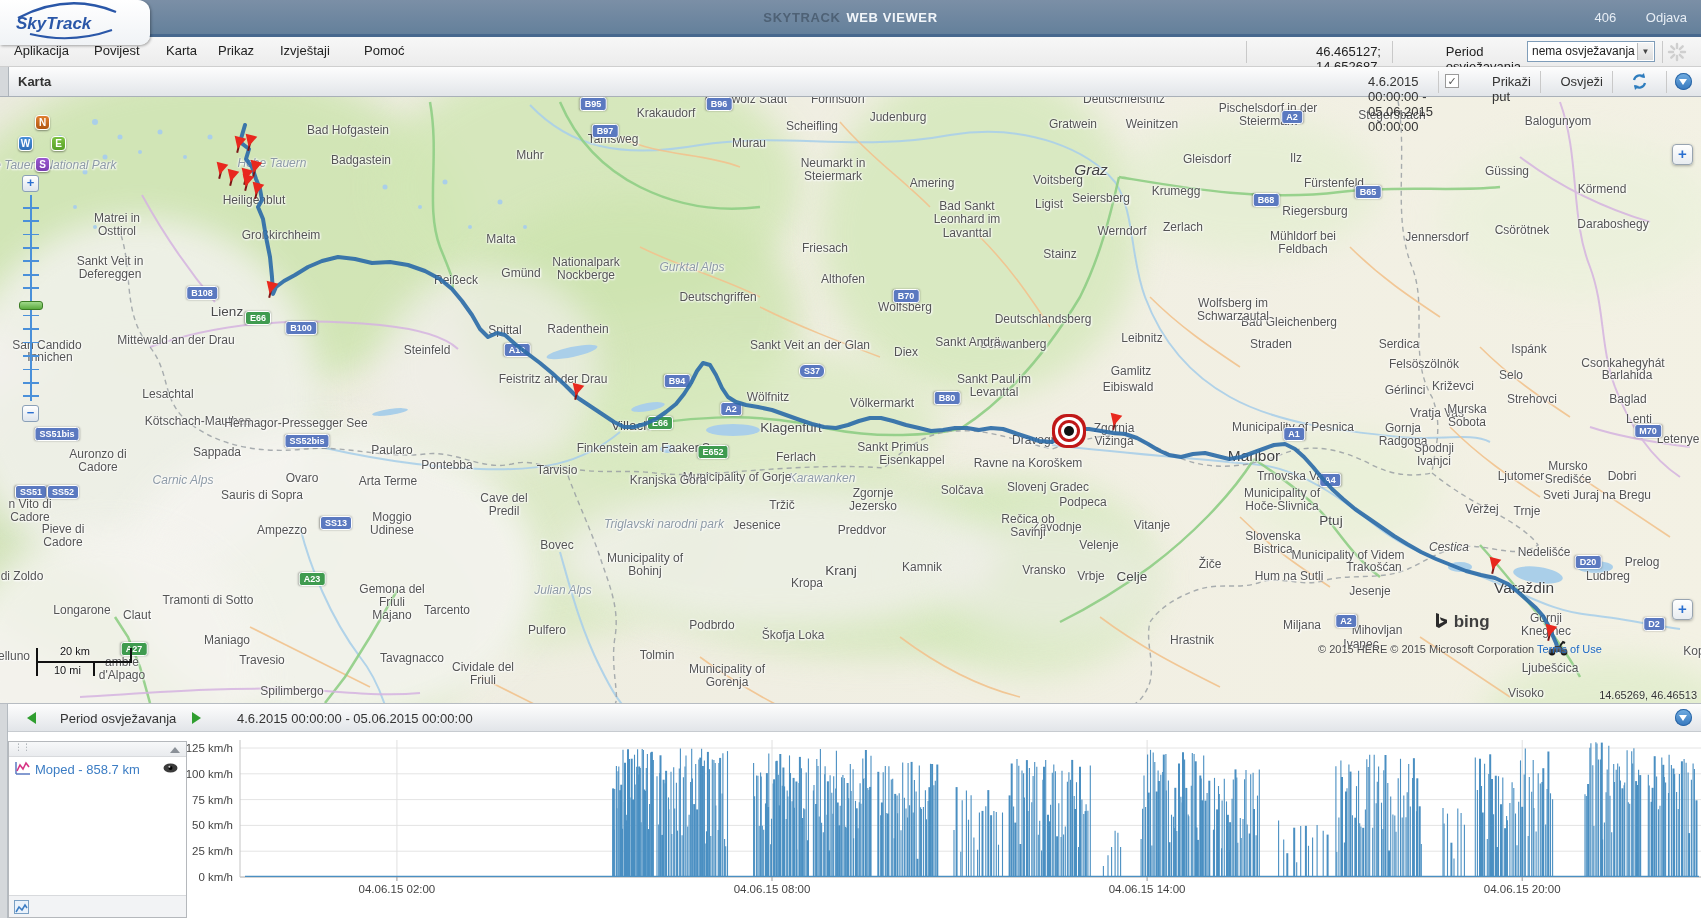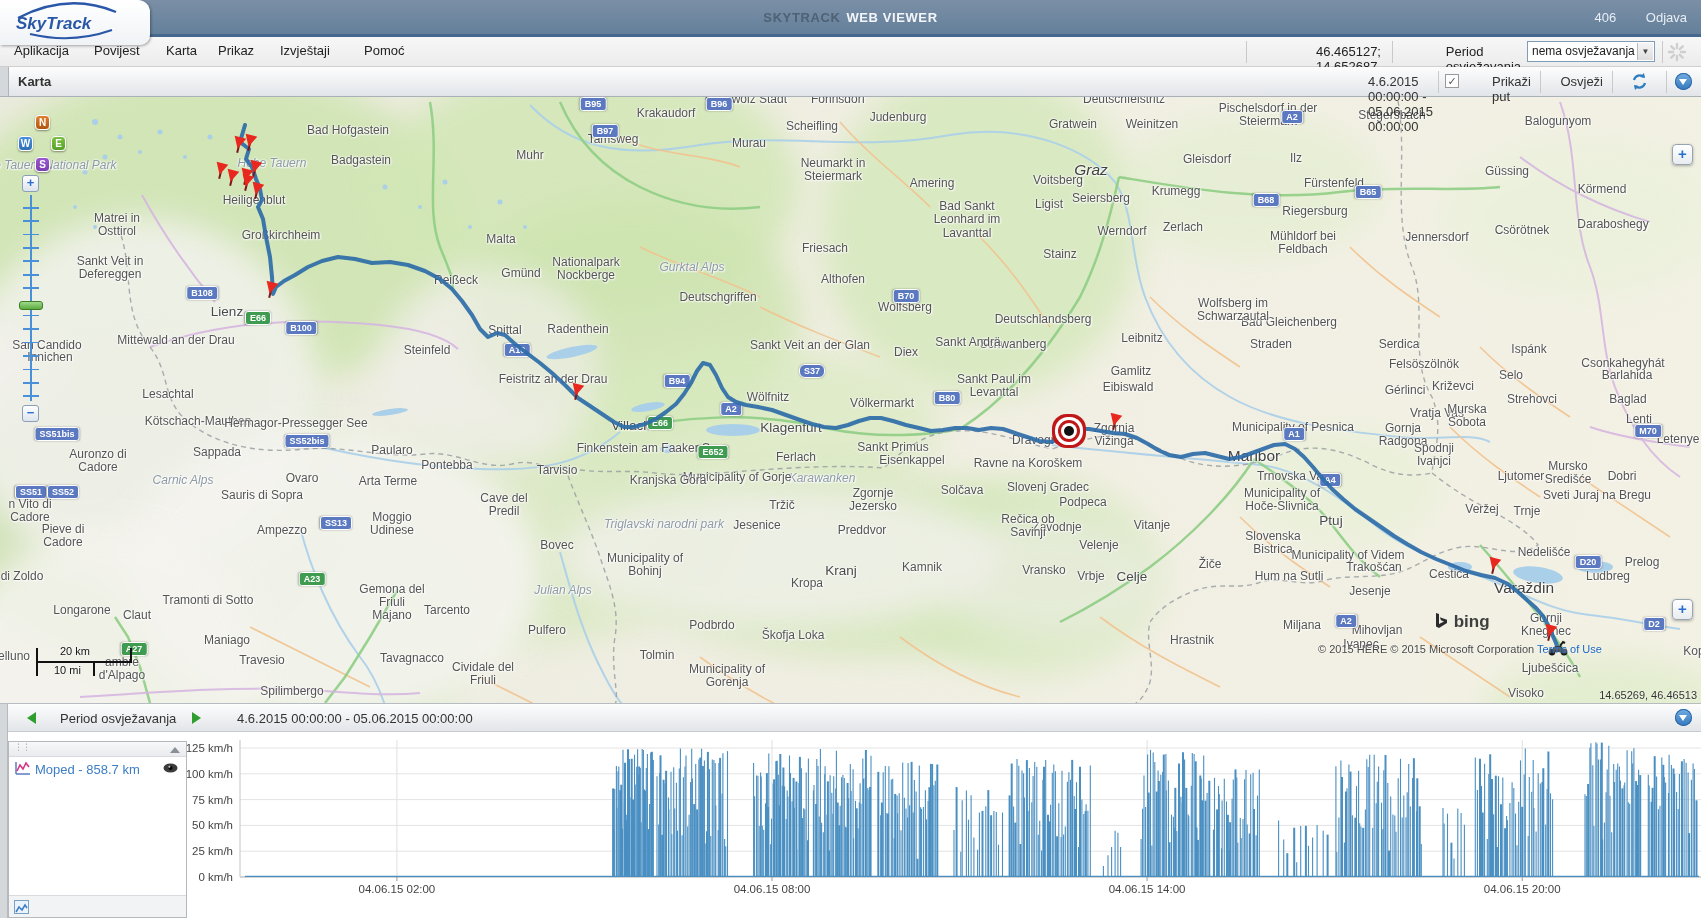--- a/index.html
+++ b/index.html
@@ -429,21 +429,21 @@
       <div class="mlbl " style="left: 1152px; top: 429px;">Vitanje</div>
       <div class="mlbl " style="left: 1293px; top: 331px;">Municipality of Pesnica</div>
       <div class="mlbl big" style="left: 1254px; top: 359px;">Maribor</div>
       <div class="mlbl " style="left: 1293px; top: 380px;">Trnovska Vas</div>
       <div class="mlbl " style="left: 1282px; top: 403px;">Municipality of
 Hoče-Slivnica</div>
       <div class="mlbl med" style="left: 1331px; top: 424px;">Ptuj</div>
       <div class="mlbl " style="left: 1273px; top: 446px;">Slovenska
 Bistrica</div>
       <div class="mlbl " style="left: 1348px; top: 459px;">Municipality of Videm</div>
-      <div class="mlbl " style="left: 1449px; top: 478px;">Cestica</div>
+      <div class="mlbl " style="left: 1449px; top: 451px; font-style: italic;">Cestica</div>
       <div class="mlbl " style="left: 1521px; top: 380px;">Ljutomer</div>
       <div class="mlbl " style="left: 1568px; top: 376px;">Mursko
 Središće</div>
       <div class="mlbl " style="left: 1482px; top: 413px;">Veržej</div>
       <div class="mlbl " style="left: 1527px; top: 415px;">Trnje</div>
       <div class="mlbl " style="left: 1544px; top: 456px;">Nedelišće</div>
       <div class="mlbl " style="left: 1642px; top: 466px;">Prelog</div>
       <div class="mlbl " style="left: 1597px; top: 399px;">Sveti Juraj na Bregu</div>
       <div class="mlbl " style="left: 1622px; top: 380px;">Dobri</div>
       <div class="mlbl big" style="left: 1524px; top: 491px;">Varaždin</div>

